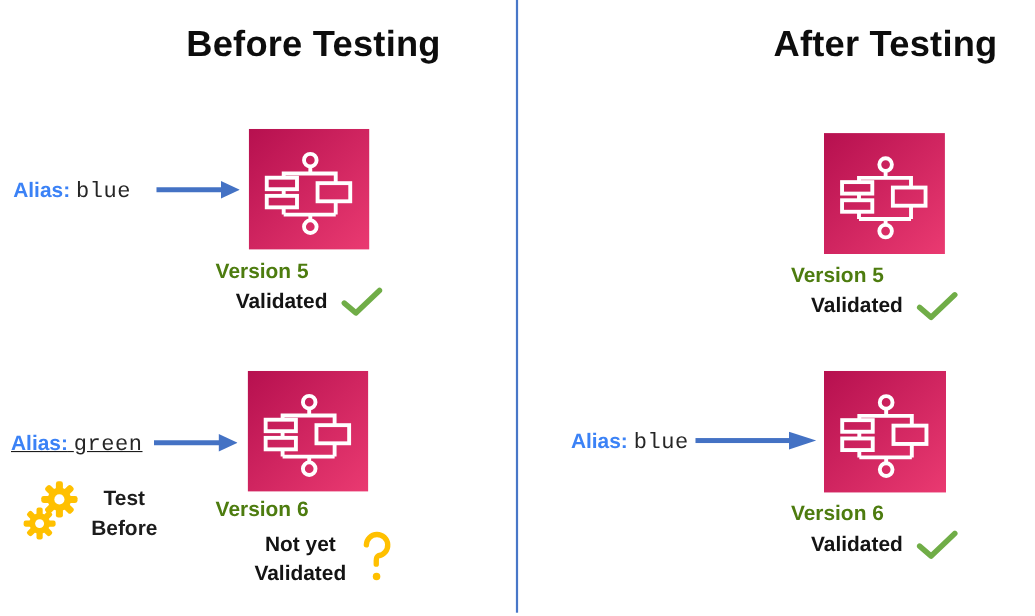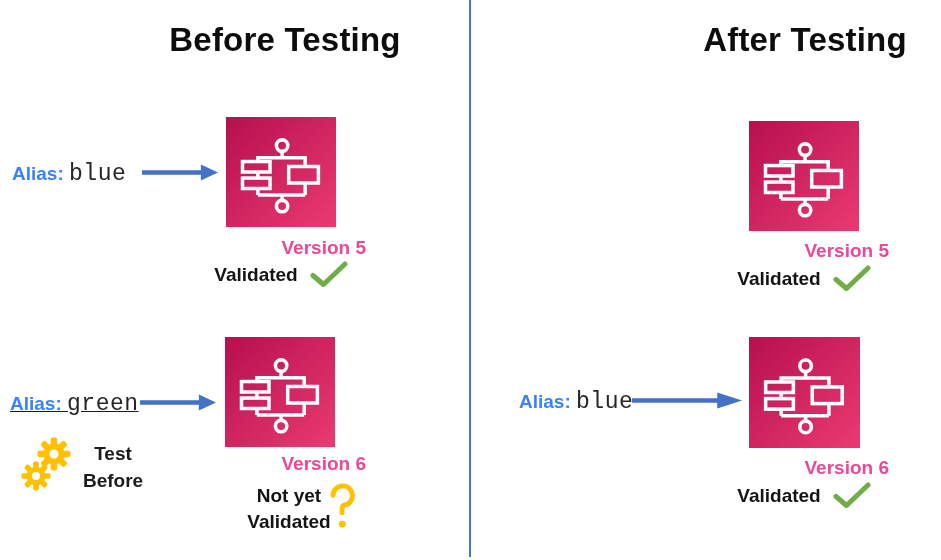--- a/index.html
+++ b/index.html
@@ -12,24 +12,24 @@
     position:absolute;top:21px;width:350px;text-align:center;
     font-size:33px;font-weight:700;color:#0d0d0d;letter-spacing:.2px;
   }
   .title-before{left:110px;}
   .title-after{left:630px;}
   .sf-icon{position:absolute;display:block;}
   .alias{
     position:absolute;font-size:19px;white-space:nowrap;line-height:23px;
   }
   .alias .alias-k{font-weight:700;color:#3b82f6;}
-  .alias .alias-v{font-family:"Liberation Mono",monospace;font-weight:400;font-size:23px;color:#262626;letter-spacing:.5px;}
+  .alias .alias-v{font-family:"Liberation Mono",monospace;font-weight:400;font-size:20px;color:#262626;letter-spacing:.5px;}
   .arrow{position:absolute;display:block;}
   .caption{
-    position:absolute;text-align:right;font-size:19px;font-weight:700;color:#ec4899;line-height:24px;
+    position:absolute;text-align:left;font-size:19px;font-weight:700;color:#4d7c0f;line-height:24px;
   }
   .status-row{
     position:absolute;display:flex;align-items:center;justify-content:center;gap:12px;
     font-size:19px;font-weight:700;color:#141414;
   }
   .status-stack{position:absolute;text-align:center;font-size:19px;font-weight:700;color:#141414;line-height:26px;}
   .qmark{position:absolute;display:block;}
   .gears{position:absolute;display:block;}
   .test-suite{
     position:absolute;left:76px;top:440px;width:74px;text-align:center;
@@ -117,21 +117,21 @@
     <span class="alias-k">Alias:</span>
     <span class="alias-v">green</span>
   </div>
   <svg class="arrow" style="left:140px;top:394px;" width="76" height="17">
       <use href="#sym-arrow"></use>
     </svg>
   <svg class="sf-icon" style="left:225px;top:337px;" width="110" height="110">
       <use href="#sym-workflow"></use>
     </svg>
   <div class="caption" style="left:196px;top:452px;width:170px;">Version 6</div>
-  <div class="status-stack" style="left:203px;top:483px;width:172px;">
+  <div class="status-stack" style="left:187px;top:483px;width:172px;">
     <div>Not yet</div>
     <div>Validated</div>
   </div>
   <svg class="qmark" style="left:329px;top:481px;" width="27" height="53">
       <use href="#sym-qmark"></use>
     </svg>
 
   <svg class="gears" style="left:20px;top:433px;" width="70" height="72">
     <use href="#sym-gear" x="17" y="4" width="34" height="34"></use>
     <use href="#sym-gear" x="1" y="28" width="30" height="30"></use>

